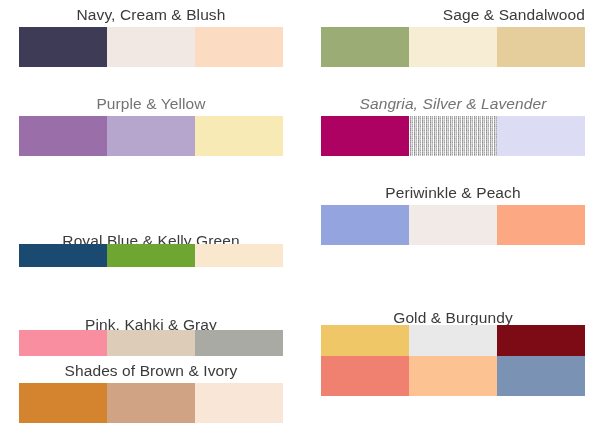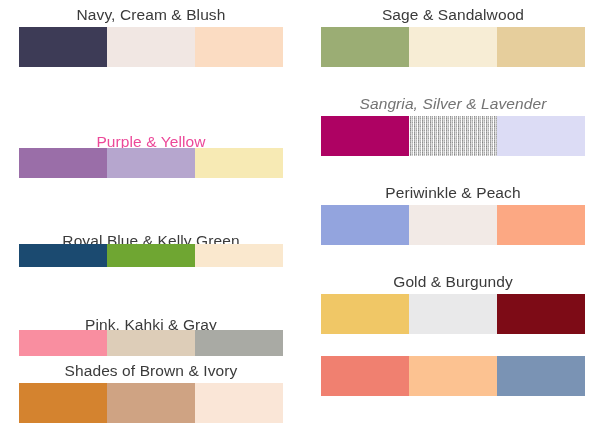--- a/index.html
+++ b/index.html
@@ -80,29 +80,29 @@
 <div id="palette-grid">
     <div class="palette-card">
       <div class="palette-title" style="color: rgb(58, 58, 58);">Navy, Cream &amp; Blush</div>
       <div class="swatch-strip">
         <div class="swatch" title="navy" style="background: rgb(61, 59, 86);"></div>
         <div class="swatch" title="cream" style="background: rgb(241, 231, 227);"></div>
         <div class="swatch" title="blush" style="background: rgb(251, 220, 194);"></div>
       </div>
     </div>
     <div class="palette-card">
-      <div class="palette-title" style="color: rgb(58, 58, 58);">Sage &amp; Sandalwood</div>
+      <div class="palette-title" style="color: rgb(58, 58, 58); text-align: right;">Sage &amp; Sandalwood</div>
       <div class="swatch-strip">
         <div class="swatch" title="sage" style="background: rgb(155, 173, 116);"></div>
         <div class="swatch" title="cream" style="background: rgb(247, 237, 213);"></div>
         <div class="swatch" title="sandalwood" style="background: rgb(230, 206, 156);"></div>
       </div>
     </div>
     <div class="palette-card">
-      <div class="palette-title" style="color: #ec4899; margin-top: 38px;">Purple &amp; Yellow</div>
+      <div class="palette-title" style="color: #737373;">Purple &amp; Yellow</div>
       <div class="swatch-strip">
         <div class="swatch" title="purple" style="background: rgb(154, 110, 168);"></div>
         <div class="swatch" title="light-purple" style="background: rgb(182, 166, 206);"></div>
         <div class="swatch" title="yellow" style="background: rgb(247, 234, 180);"></div>
       </div>
     </div>
     <div class="palette-card">
       <div class="palette-title" style="color: #737373; font-style: italic;">Sangria, Silver &amp; Lavender</div>
       <div class="swatch-strip">
         <div class="swatch" title="sangria" style="background: rgb(174, 2, 99);"></div>
@@ -128,21 +128,21 @@
     </div>
     <div class="palette-card">
       <div class="palette-title" style="color: rgb(58, 58, 58); margin-top: 43px;">Pink, Kahki &amp; Gray</div>
       <div class="swatch-strip">
         <div class="swatch" title="pink" style="background: rgb(249, 142, 160);"></div>
         <div class="swatch" title="kahki" style="background: rgb(221, 205, 184);"></div>
         <div class="swatch" title="gray" style="background: rgb(169, 170, 164);"></div>
       </div>
     </div>
     <div class="palette-card">
-      <div class="palette-title" style="color: rgb(58, 58, 58);">Gold &amp; Burgundy</div>
+      <div class="palette-title" style="color: rgb(58, 58, 58); margin-top: 36px;">Gold &amp; Burgundy</div>
       <div class="swatch-strip">
         <div class="swatch" title="gold" style="background: rgb(240, 199, 102);"></div>
         <div class="swatch" title="white" style="background: rgb(233, 233, 234);"></div>
         <div class="swatch" title="burgundy" style="background: rgb(125, 11, 22);"></div>
       </div>
     </div>
     <div class="palette-card">
       <div class="palette-title" style="color: rgb(58, 58, 58);">Shades of Brown &amp; Ivory</div>
       <div class="swatch-strip">
         <div class="swatch" title="brown" style="background: rgb(212, 131, 47);"></div>

